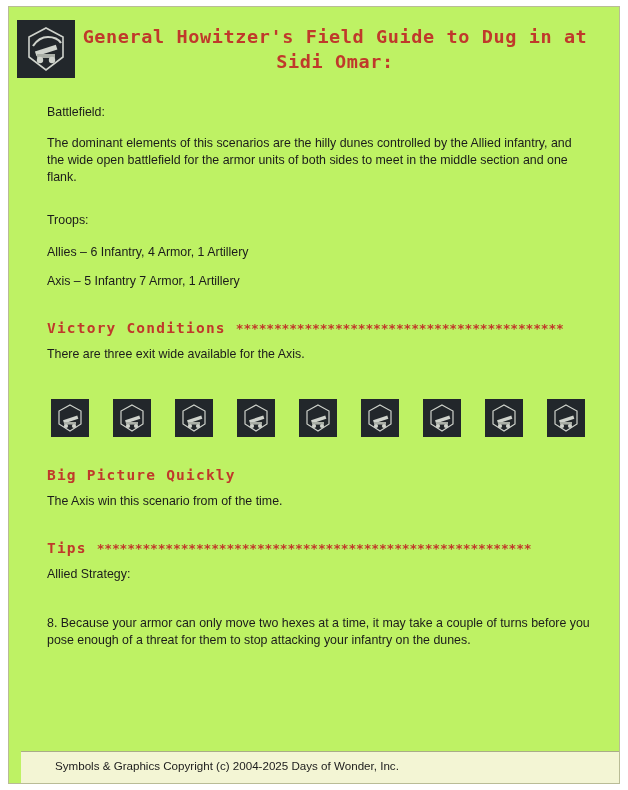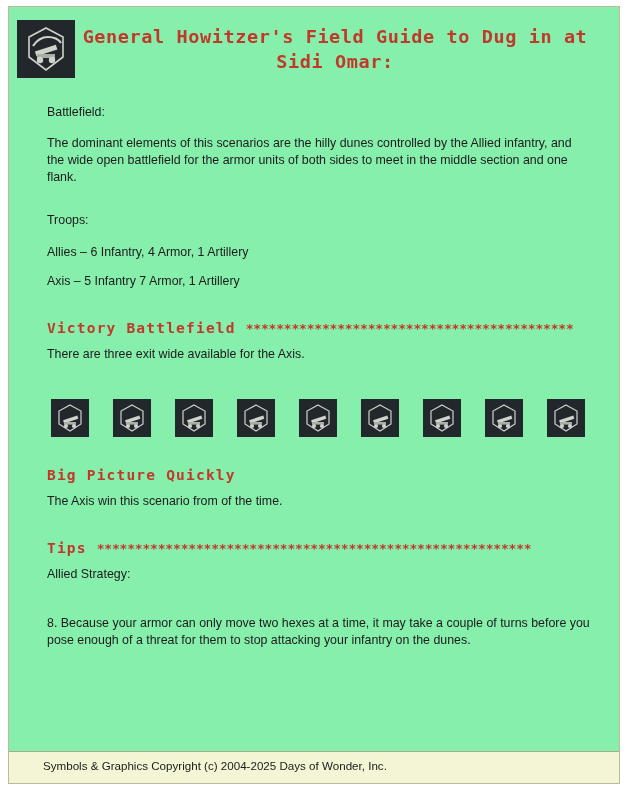--- a/index.html
+++ b/index.html
@@ -21,21 +21,21 @@
     box-sizing: border-box;
     border-left: 8px solid #ffffff;
     border-right: 8px solid #ffffff;
     border-top: 6px solid #ffffff;
     border-bottom: 6px solid #ffffff;
   }
   .inner {
     position: relative;
     width: 612px;
     height: 778px;
-    background: #86efac;
+    background: #bef264;
     border: 1px solid #b9bc96;
     box-sizing: border-box;
     overflow: hidden;
   }
 
   
   .header {
     display: flex;
     align-items: flex-start;
     padding: 8px 0 0 0;
@@ -111,21 +111,21 @@
     width: 38px;
     height: 38px;
     background: #22272b;
     position: relative;
     flex: 0 0 auto;
   }
 
   
   .footer {
     position: absolute;
-    left: 0;
+    left: 12px;
     right: 0;
     bottom: 0;
     padding: 6px 0 10px 34px;
     background: #f3f5d4;
     border-top: 1px solid #a9ac88;
   }
   .footer .line {
     color: #1b1b1b;
     font-size: 11.6px;
     line-height: 1.33;
@@ -163,21 +163,21 @@
 
       <div class="gap-26"></div>
       <p class="p">Troops:</p>
       <div class="gap-14"></div>
       <p class="p">Allies – 6 Infantry, 4 Armor, 1 Artillery</p>
       <div class="gap-12"></div>
       <p class="p">Axis –  5 Infantry 7 Armor, 1 Artillery</p>
 
       <div class="gap-30"></div>
       <div class="section-head">
-        <span>Victory Battlefield</span>
+        <span>Victory Conditions</span>
         <span class="stars">*******************************************</span>
       </div>
       <div class="gap-10"></div>
       <p class="p">There are three exit wide available for the Axis.</p>
 
       <div class="gap-30"></div>
       <div class="icon-strip">
         <div class="unit-icon">
           <svg viewBox="0 0 38 38" width="38" height="38" aria-hidden="true">
               <rect width="38" height="38" fill="#22272b"></rect>

